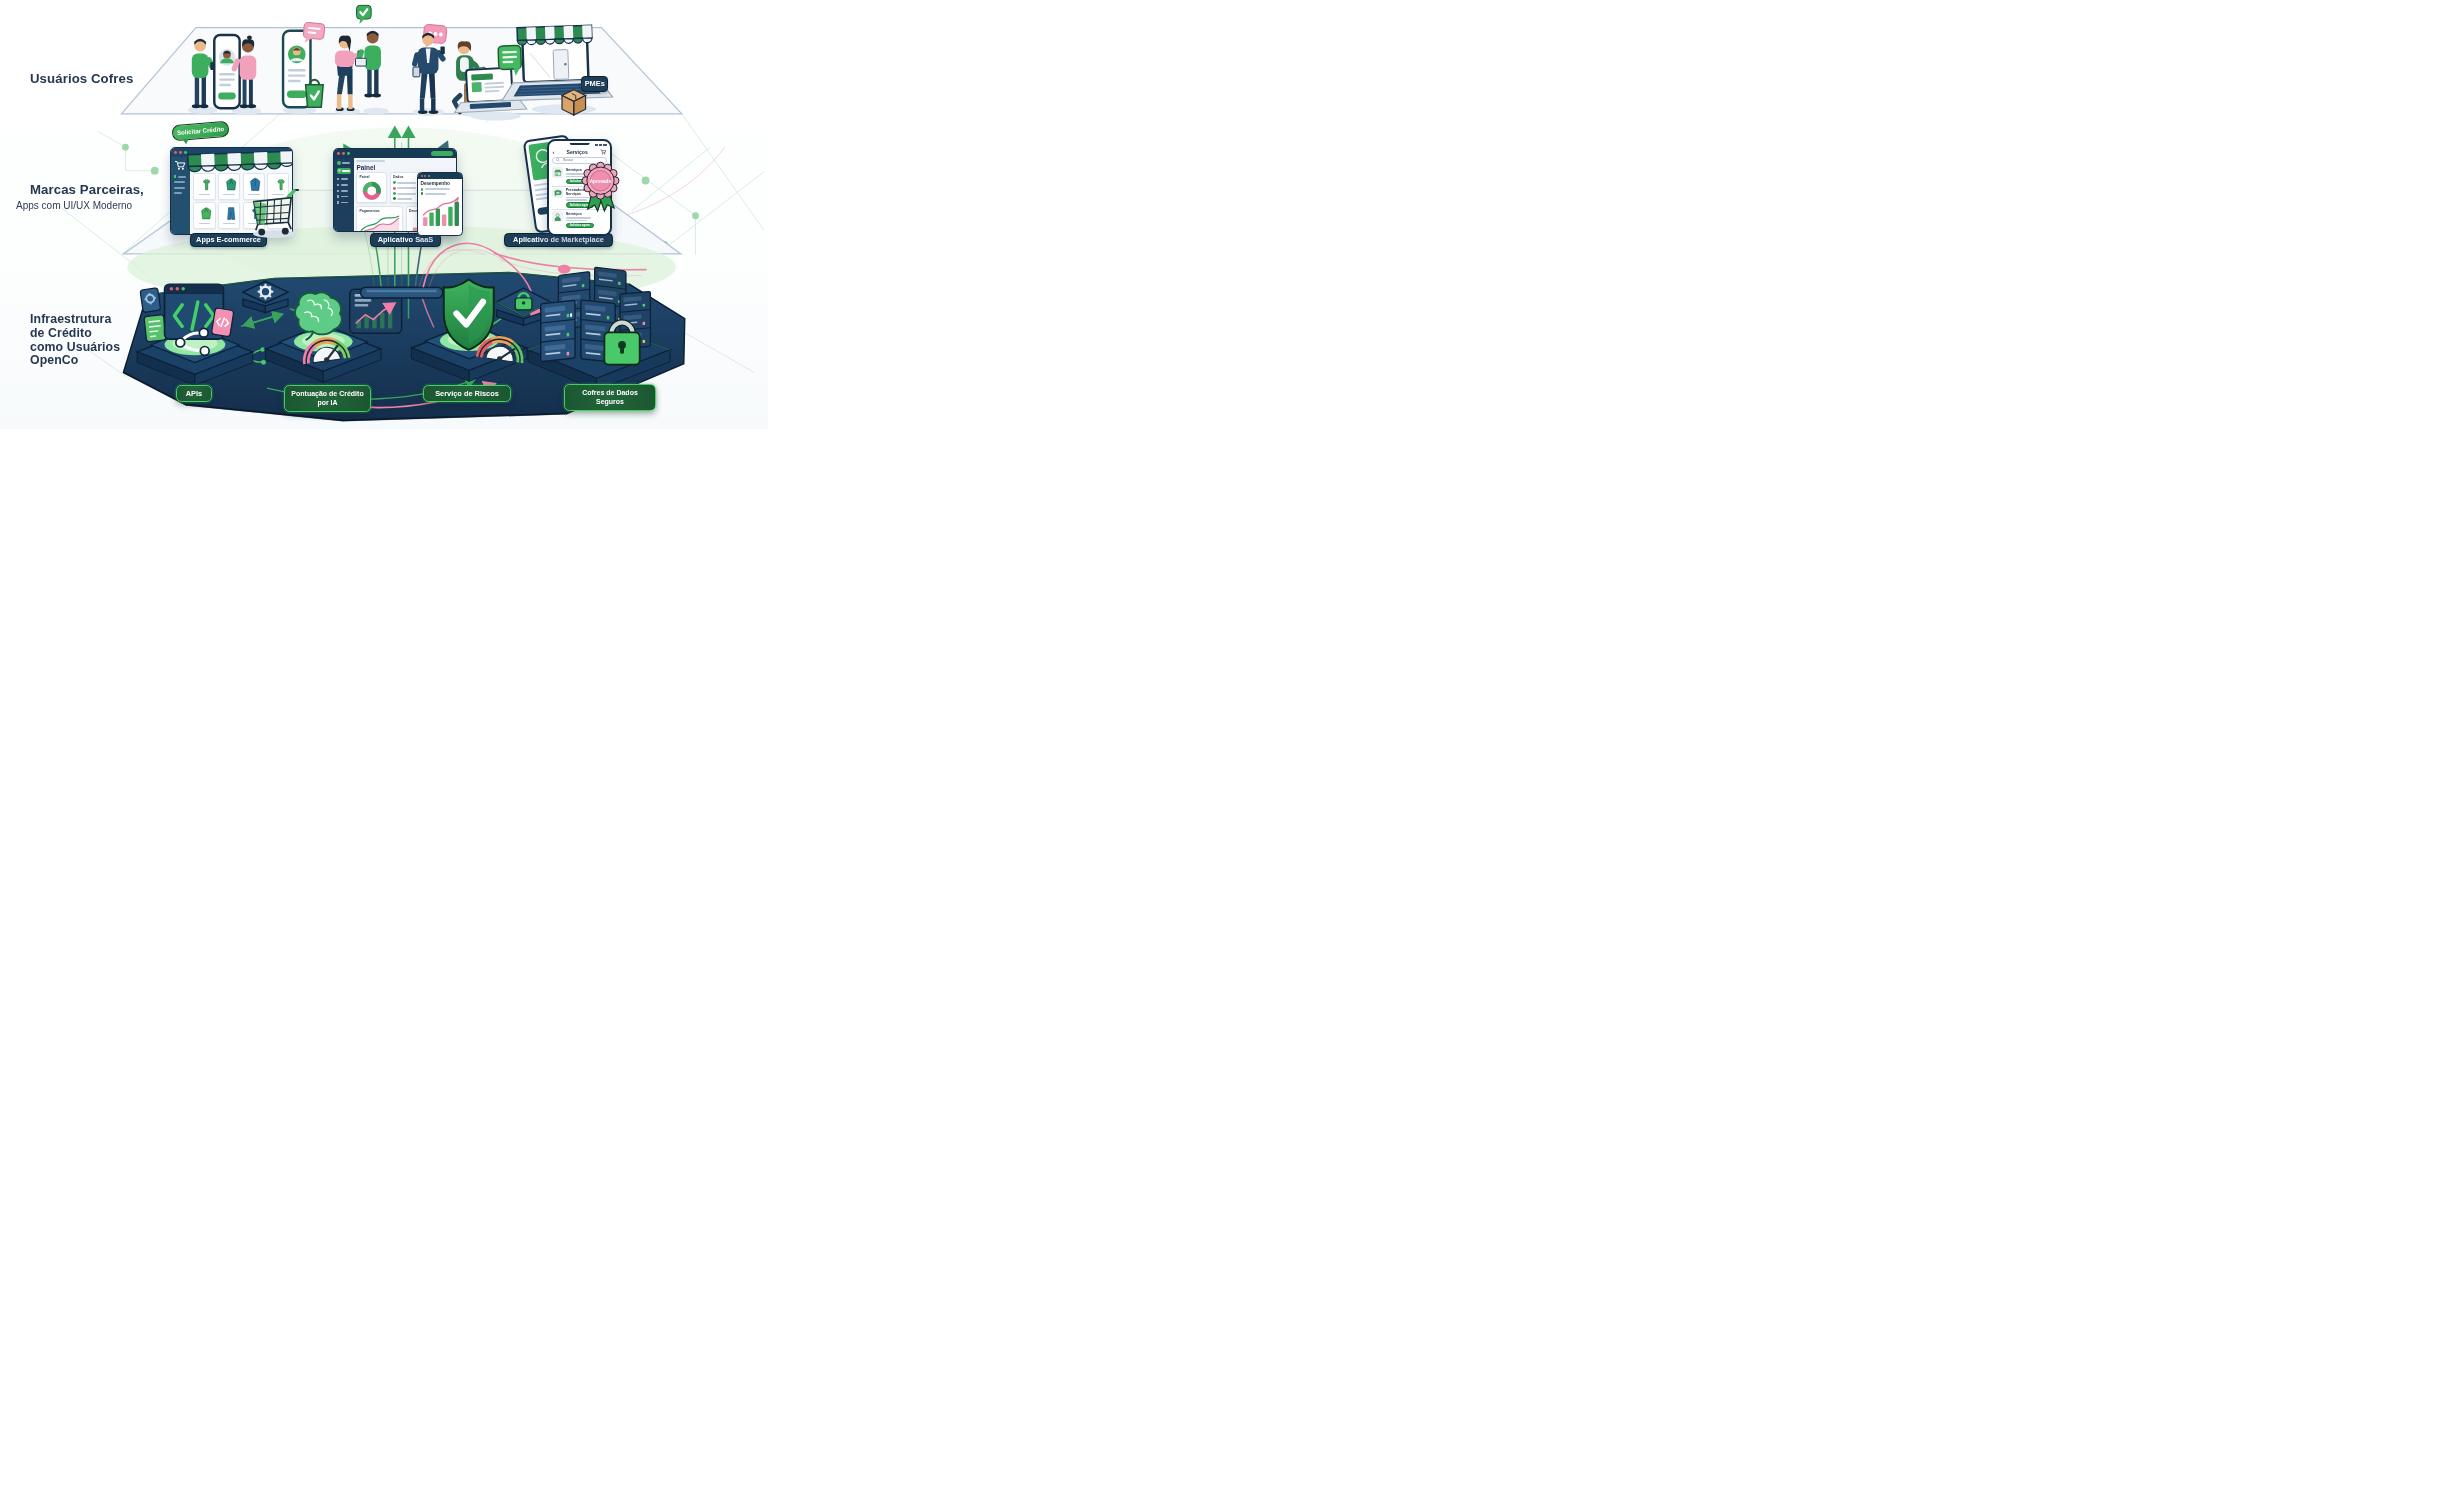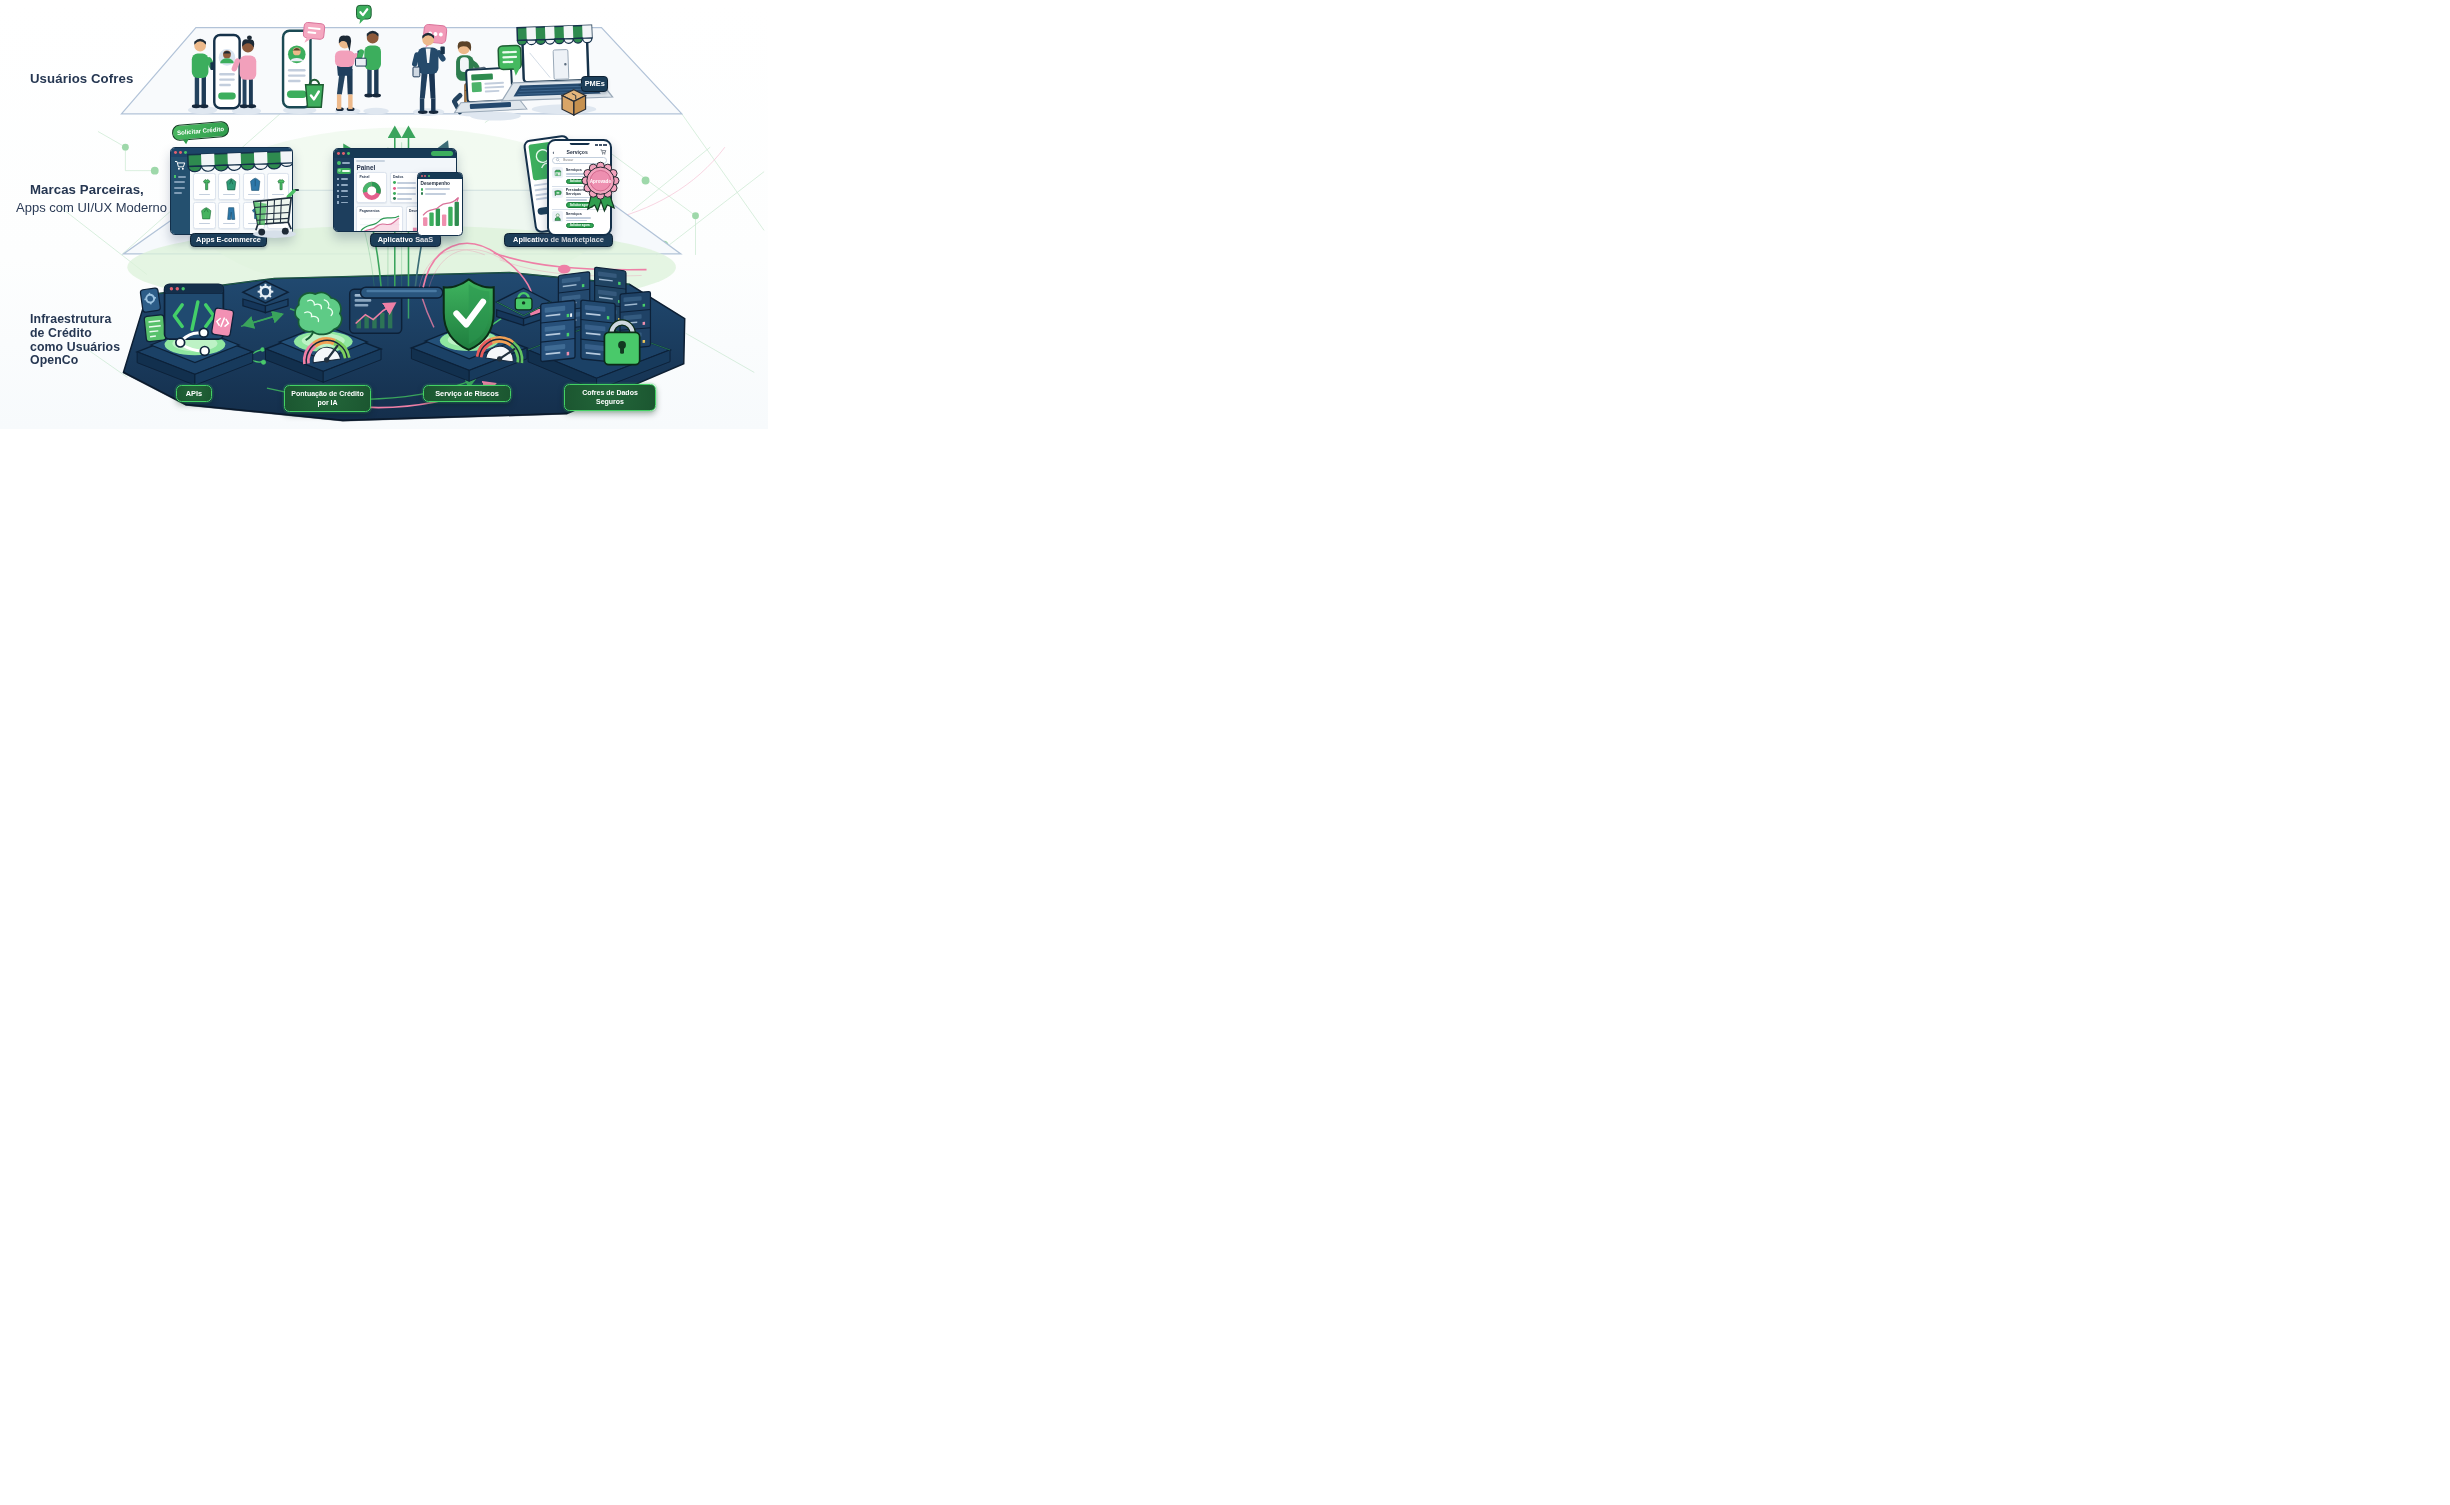--- a/index.html
+++ b/index.html
@@ -405,21 +405,21 @@
         <path d="M14,46 a22,24 0 0 1 44,0" fill="none" stroke="#ced7df" stroke-width="8"></path>
         <rect x="0" y="42" width="72" height="66" rx="9" fill="#49c96a" stroke="#0b2b17" stroke-width="3.5"></rect>
         <circle cx="36" cy="68" r="8" fill="#123a21"></circle>
           <rect x="32" y="70" width="8" height="16" rx="3" fill="#123a21"></rect>
       </g>
     </g>
   </svg>
 
   <div class="big-title" style="left:30px;top:72px;font-size:13.2px">Usuários Cofres</div>
   <div class="big-title" style="left:30px;top:183px;font-size:13.2px">Marcas Parceiras,</div>
-  <div class="sub-title" style="left:16px;top:200px;font-size:13px">Apps com UI/UX Moderno</div>
+  <div class="sub-title" style="left:16px;top:200px;font-size:10px">Apps com UI/UX Moderno</div>
   <div class="big-title" style="left:30px;top:313px;font-size:12.3px">
     <div>Infraestrutura</div>
     <div>de Crédito</div>
     <div>como Usuários</div>
     <div>OpenCo</div>
   </div>
 
   <svg class="abs" style="left:184px;top:32px" width="83" height="83" viewBox="0 0 170 170">
     <ellipse cx="38" cy="160" rx="30" ry="8" fill="#dfe7f0"></ellipse>
       <ellipse cx="128" cy="162" rx="30" ry="8" fill="#dfe7f0"></ellipse>

